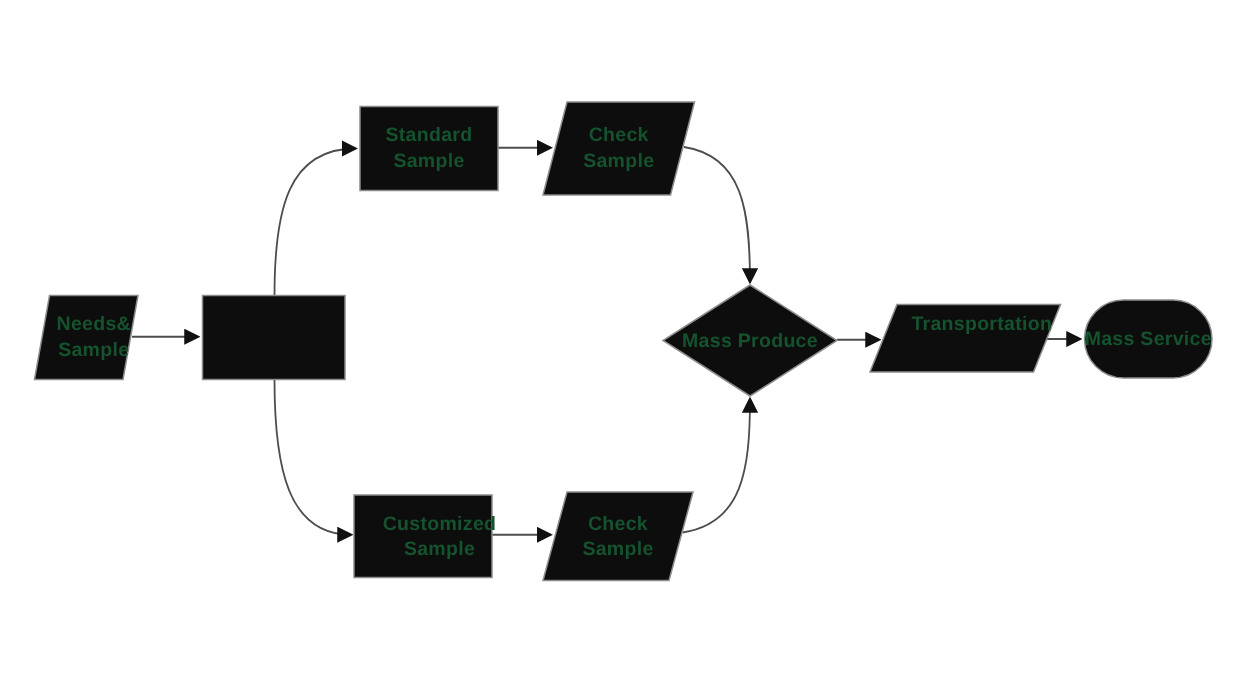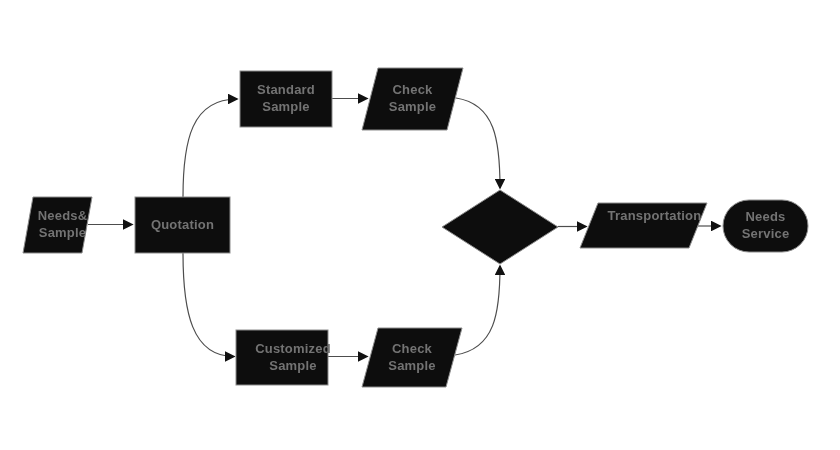--- a/index.html
+++ b/index.html
@@ -21,21 +21,21 @@
     left: 0;
     width: 840px;
     height: 450px;
   }
   .node-label {
     position: absolute;
     display: flex;
     align-items: center;
     justify-content: center;
     text-align: center;
-    color: #737373;
+    color: #14532d;
     font-size: 13px;
     font-weight: bold;
     line-height: 1.3;
     white-space: pre-line;
     pointer-events: none;
     letter-spacing: 0.2px;
   }
   
   .lbl-needs          { left: 28px;  top: 197px; width: 69px;  height: 56px; }
   .lbl-quotation      { left: 135px; top: 197px; width: 95px;  height: 56px; }
@@ -90,25 +90,25 @@
       <rect class="shape" x="236" y="330" width="92" height="55"></rect>
       <polygon class="shape" points="378,328 462,328 446,387 362,387"></polygon>
       <polygon class="shape" points="500,190 558,227 500,264 442,227"></polygon>
       <polygon class="shape" points="598,203 707,203 689,248 580,248"></polygon>
       <rect class="shape" x="723" y="200" width="85" height="52" rx="26" ry="26"></rect>
     </g>
   </svg>
 
   <div class="node-label lbl-needs">Needs&amp;
 Sample</div>
-  <div class="node-label lbl-quotation">Quotation</div>
   <div class="node-label lbl-standard">Standard
 Sample</div>
   <div class="node-label lbl-check-top">Check
 Sample</div>
   <div class="node-label lbl-customized">Customized
 Sample</div>
   <div class="node-label lbl-check-bottom">Check
 Sample</div>
+  <div class="node-label lbl-mass-produce">Mass Produce</div>
   <div class="node-label lbl-transportation">Transportation</div>
-  <div class="node-label lbl-after-service">Needs Service</div>
+  <div class="node-label lbl-after-service">Mass Service</div>
 
 </div>
 
 </body></html>

